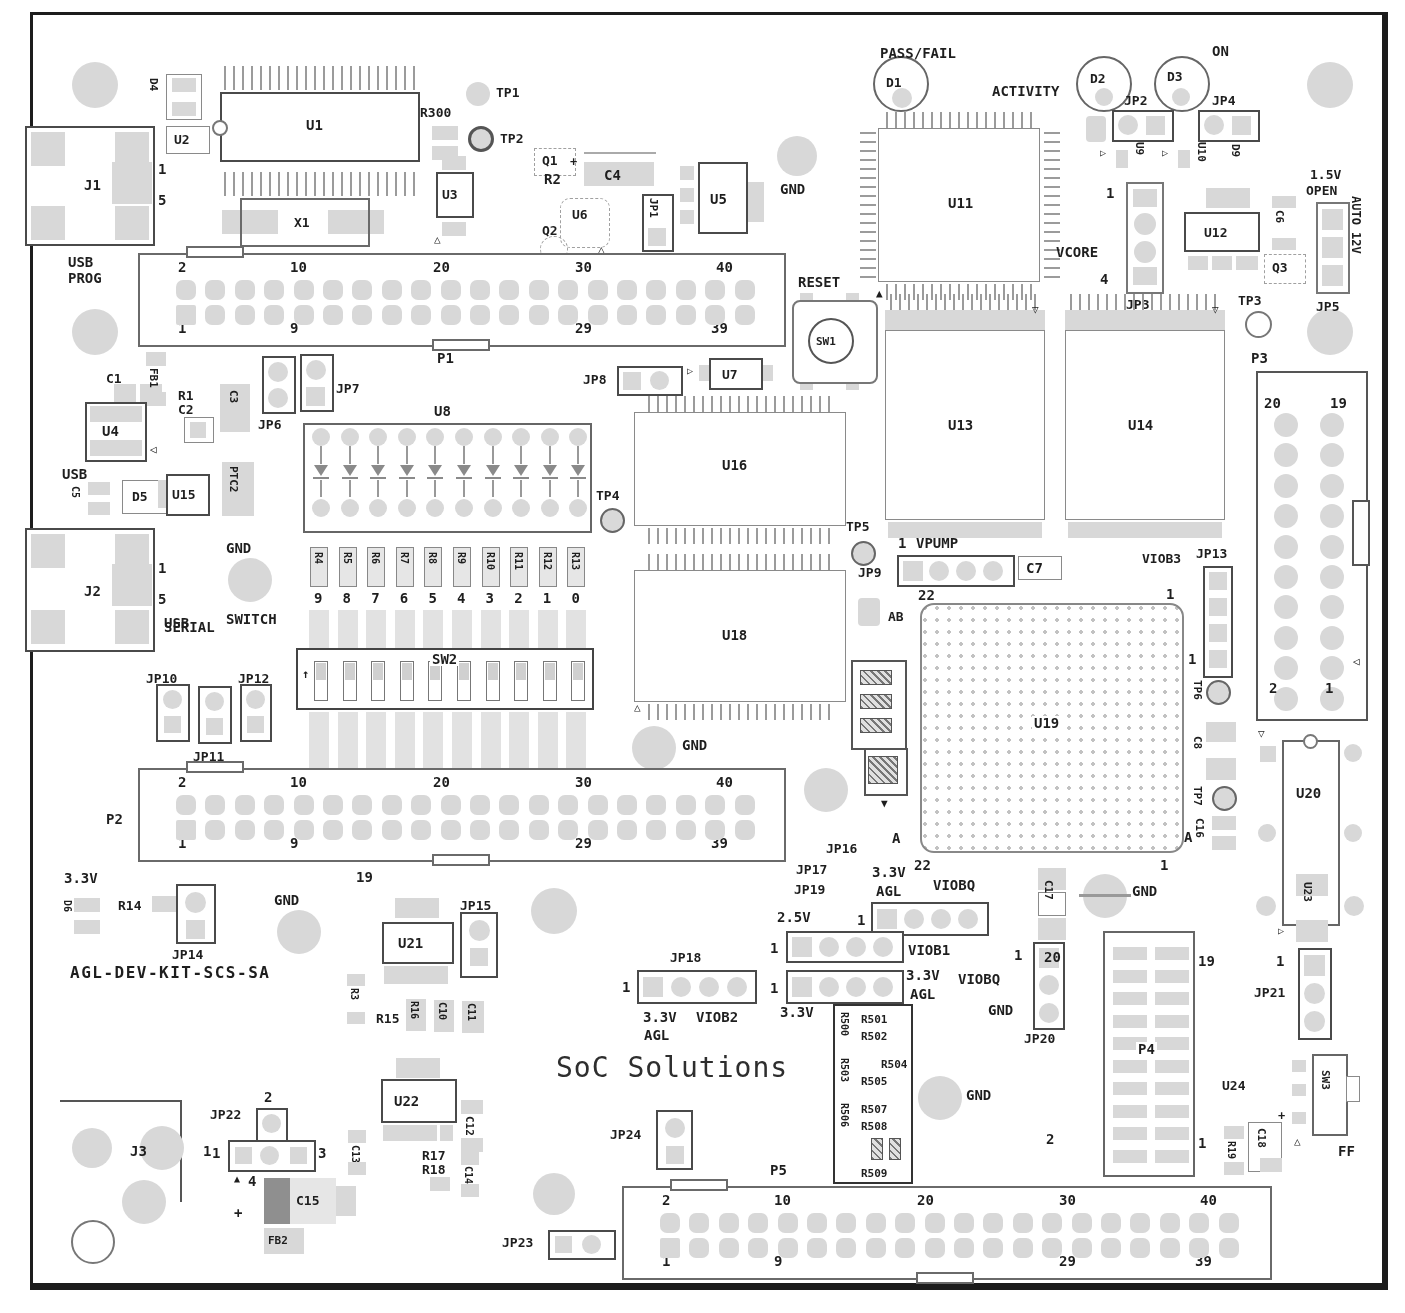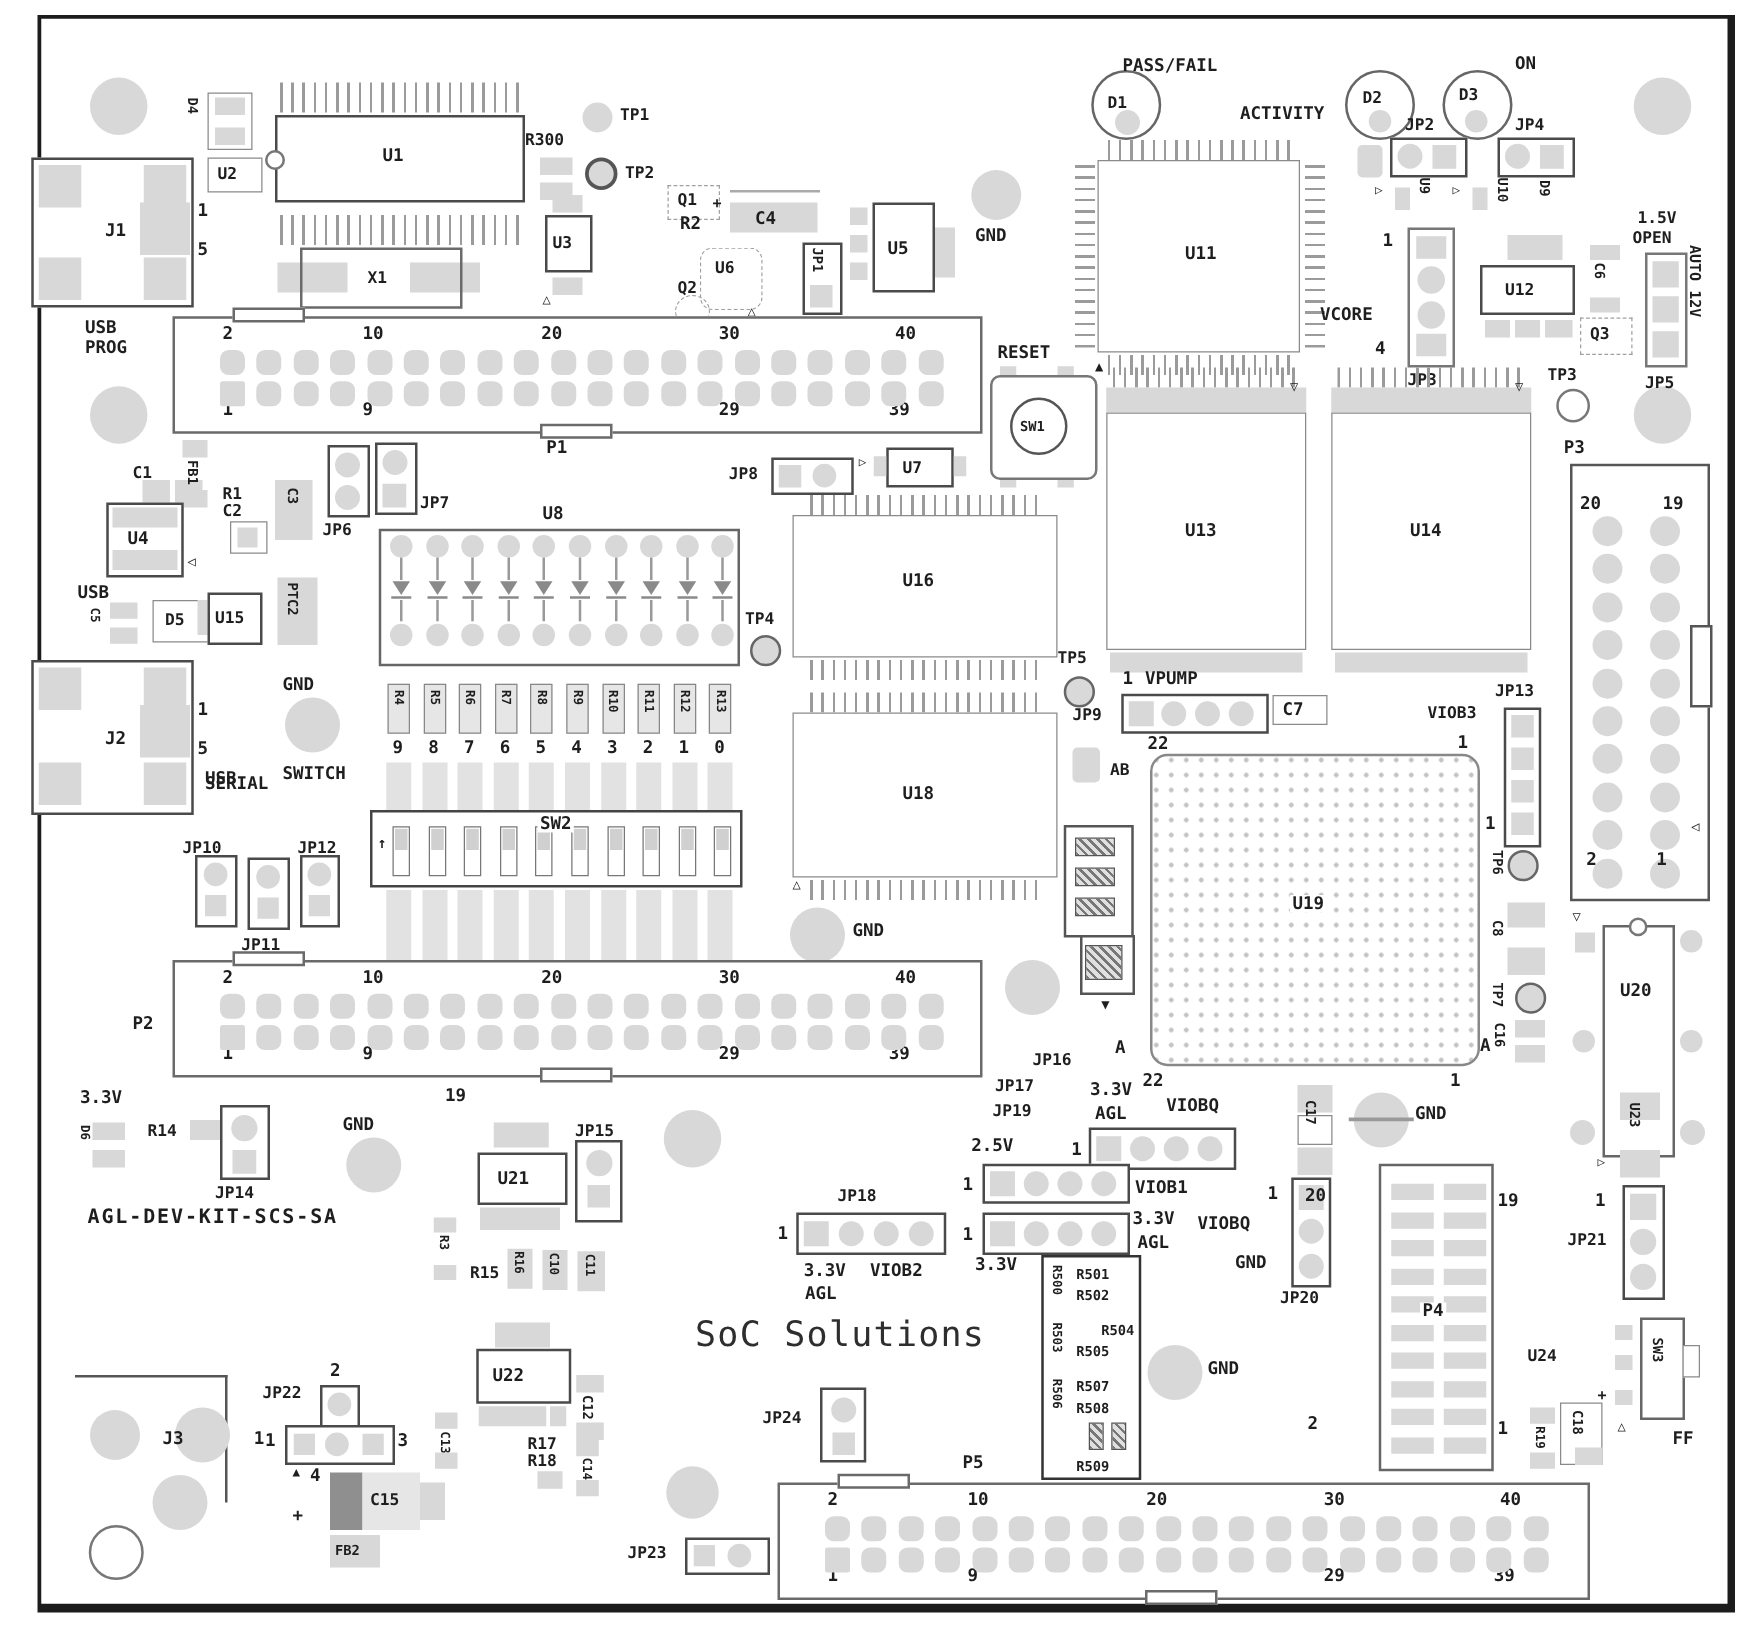--- a/index.html
+++ b/index.html
@@ -114,21 +114,21 @@
   <div class="g" style="left:748px;top:182px;width:16px;height:40px"></div>
   <span class="l b14" style="left:710px;top:192px">U5</span>
   <span class="l s11" style="left:598px;top:244px">△</span>
 
   <div class="gc" style="left:777px;top:136px;width:40px;height:40px"></div>
   <span class="l n" style="left:780px;top:182px">GND</span>
 
   <div class="ring" style="left:873px;top:56px;width:56px;height:56px;border-color:#666"></div>
   <span class="l" style="left:886px;top:76px">D1</span>
   <div class="gc" style="left:892px;top:88px;width:20px;height:20px"></div>
-  <span class="l n" style="left:898px;top:46px">PASS/FAIL</span>
+  <span class="l n" style="left:880px;top:46px">PASS/FAIL</span>
   <span class="l n" style="left:992px;top:84px">ACTIVITY</span>
   <div class="ring" style="left:1076px;top:56px;width:56px;height:56px;border-color:#666"></div>
   <span class="l" style="left:1090px;top:72px">D2</span>
   <div class="gc" style="left:1095px;top:88px;width:18px;height:18px"></div>
   <div class="ring" style="left:1154px;top:56px;width:56px;height:56px;border-color:#666"></div>
   <span class="l" style="left:1167px;top:70px">D3</span>
   <div class="gc" style="left:1172px;top:88px;width:18px;height:18px"></div>
   <span class="l n" style="left:1212px;top:44px">ON</span>
 
   <span class="l" style="left:1124px;top:94px">JP2</span>
@@ -320,21 +320,21 @@
   <div class="g" style="left:190px;top:422px;width:16px;height:16px"></div>
   <div class="g" style="left:220px;top:384px;width:30px;height:48px"></div>
   <span class="l v s11" style="left:228px;top:390px">C3</span>
   <div class="box" style="left:262px;top:356px;width:34px;height:58px"></div>
   <div class="gc" style="left:268px;top:362px;width:20px;height:20px"></div>
   <div class="gc" style="left:268px;top:388px;width:20px;height:20px"></div>
   <span class="l" style="left:258px;top:418px">JP6</span>
   <div class="box" style="left:300px;top:354px;width:34px;height:58px"></div>
   <div class="gc" style="left:306px;top:360px;width:20px;height:20px"></div>
   <div class="g" style="left:306px;top:387px;width:19px;height:19px"></div>
-  <span class="l" style="left:336px;top:396px">JP7</span>
+  <span class="l" style="left:336px;top:382px">JP7</span>
   <div class="box" style="left:85px;top:402px;width:62px;height:60px"></div>
   <div class="g" style="left:90px;top:406px;width:52px;height:16px"></div>
   <div class="g" style="left:90px;top:440px;width:52px;height:16px"></div>
   <span class="l b14" style="left:102px;top:424px">U4</span>
   <span class="l s11" style="left:150px;top:444px">◁</span>
   <span class="l n" style="left:62px;top:467px">USB</span>
   <span class="l v s10" style="left:70px;top:486px">C5</span>
   <div class="g" style="left:88px;top:482px;width:22px;height:13px"></div>
   <div class="g" style="left:88px;top:502px;width:22px;height:13px"></div>
   <div class="box lt" style="left:122px;top:480px;width:52px;height:34px"></div>
@@ -560,21 +560,21 @@
   <span class="l" style="left:858px;top:566px">JP9</span>
   <div class="box" style="left:897px;top:555px;width:118px;height:32px"></div>
   <div class="g" style="left:903px;top:561px;width:20px;height:20px"></div>
   <div class="gc" style="left:929px;top:561px;width:20px;height:20px"></div>
   <div class="gc" style="left:956px;top:561px;width:20px;height:20px"></div>
   <div class="gc" style="left:983px;top:561px;width:20px;height:20px"></div>
   <div class="box lt" style="left:1018px;top:556px;width:44px;height:24px"></div>
   <span class="l b14" style="left:1026px;top:561px">C7</span>
 
   <span class="l n" style="left:918px;top:588px">22</span>
-  <span class="l" style="left:1142px;top:564px">VIOB3</span>
+  <span class="l" style="left:1142px;top:552px">VIOB3</span>
   <span class="l n" style="left:1166px;top:587px">1</span>
   <div style="position:absolute;left:920px;top:603px;width:264px;height:250px;border:2px solid #888;border-radius:14px;
        background-image:radial-gradient(circle,#c2c2c2 1.6px,transparent 2px);background-size:12px 12px;background-position:9px 9px"></div>
   <span class="l b14 wbg" style="left:1032px;top:716px">U19</span>
   <span class="l n" style="left:914px;top:858px">22</span>
   <span class="l n" style="left:1160px;top:858px">1</span>
   <span class="l n" style="left:1184px;top:830px">A</span>
   <span class="l n" style="left:892px;top:831px">A</span>
   <span class="l s11" style="left:881px;top:798px">▼</span>
   <div class="gc" style="left:804px;top:768px;width:44px;height:44px"></div>

